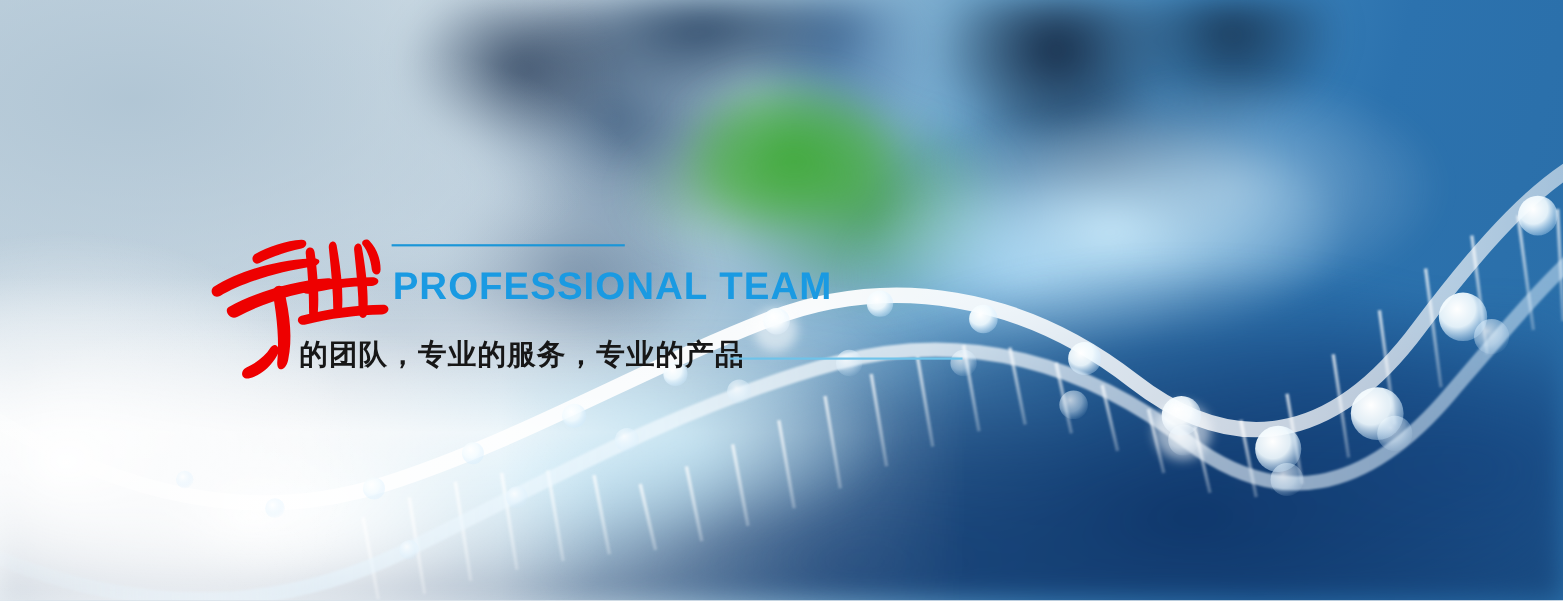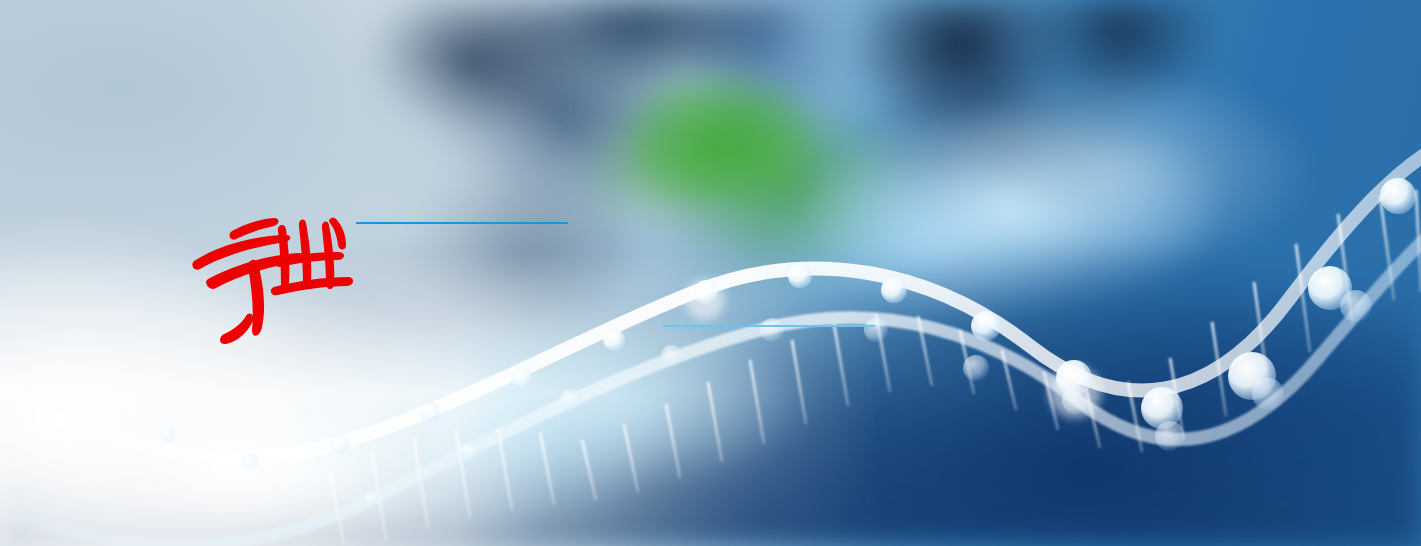--- a/index.html
+++ b/index.html
@@ -353,19 +353,21 @@
         <path d="M88 84 C110 78, 140 74, 162 74 C169 74, 169 82, 161 83
                  C140 83, 112 87, 92 92 C85 94, 82 86, 88 84 Z"></path>
 
         <path d="M150 16 C156 22, 160 32, 160 42 C160 48, 153 48, 152 42
                  C151 33, 148 25, 144 20 C141 16, 147 13, 150 16 Z"></path>
       </g>
     </svg>
 
     <div class="rule-top"></div>
 
-
-
+    <div class="title-en">PROFESSIONAL TEAM</div>
+
+
+    <div class="tagline-cn">的团队，专业的服务，专业的产品</div>
 
     <div class="rule-bottom"></div>
   </div>
 
 </div>
 
 </body></html>

